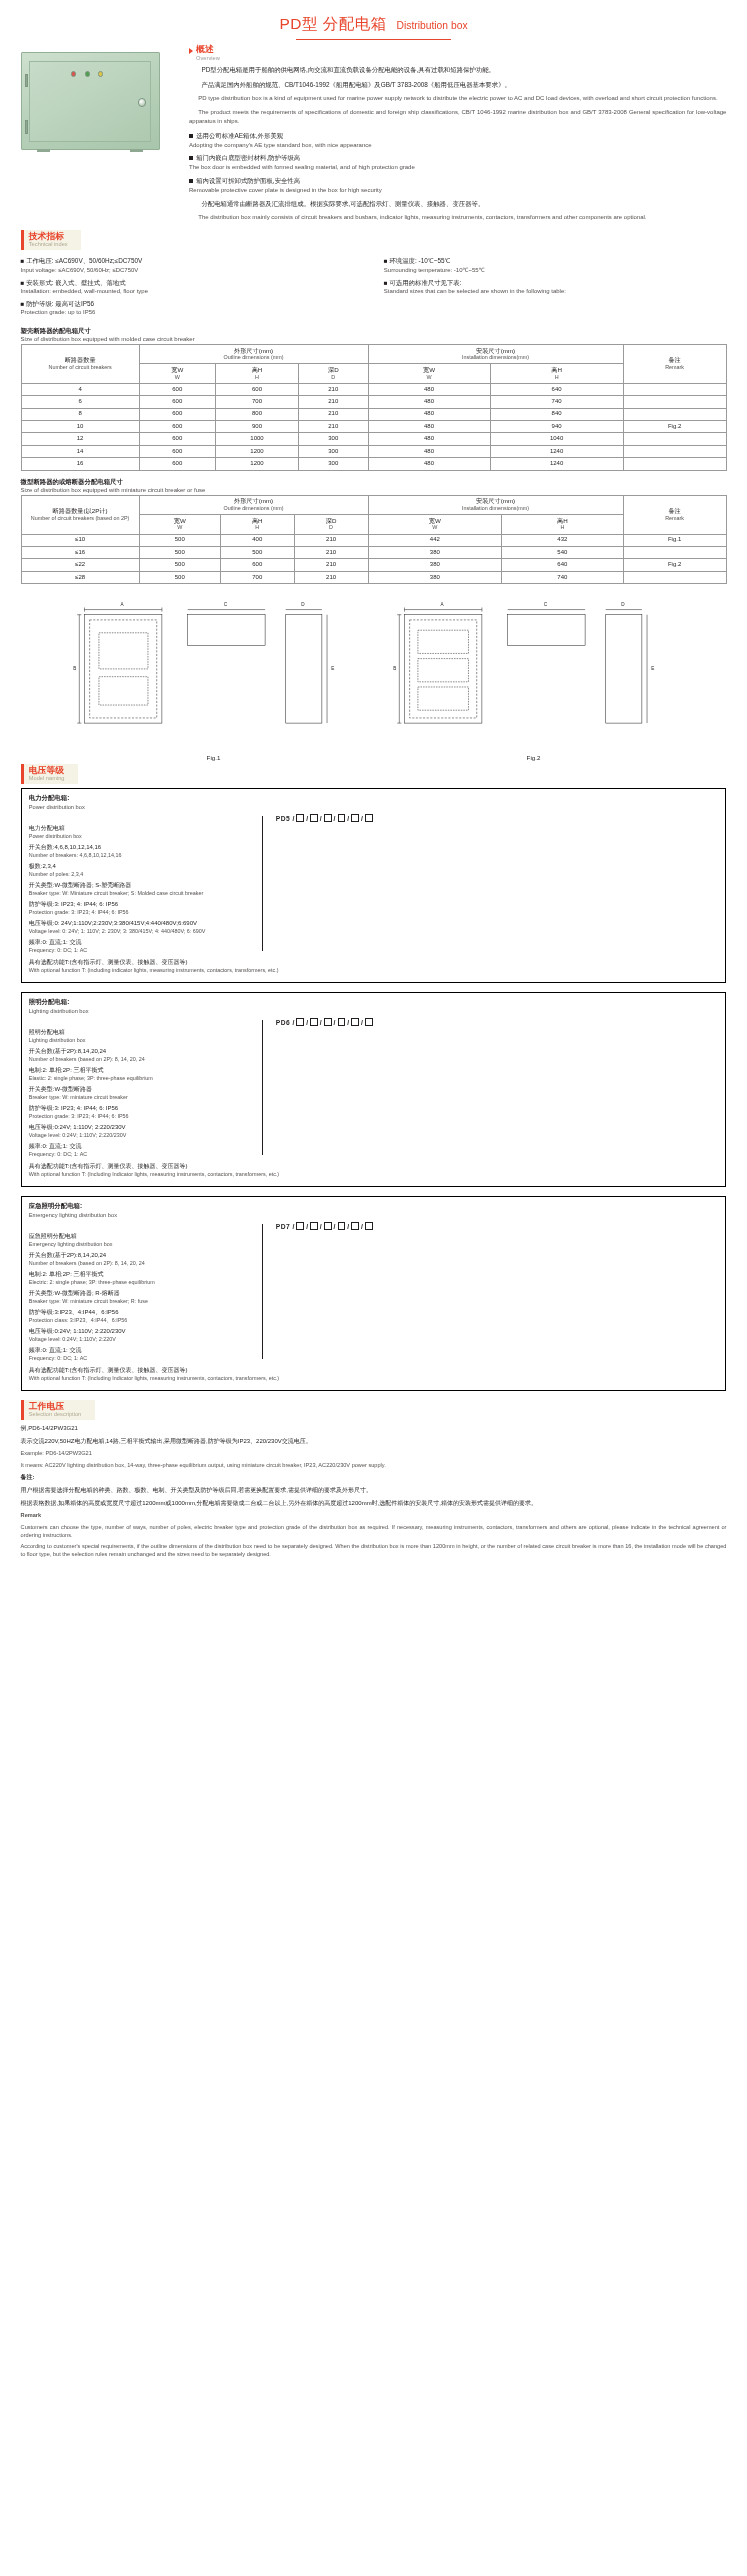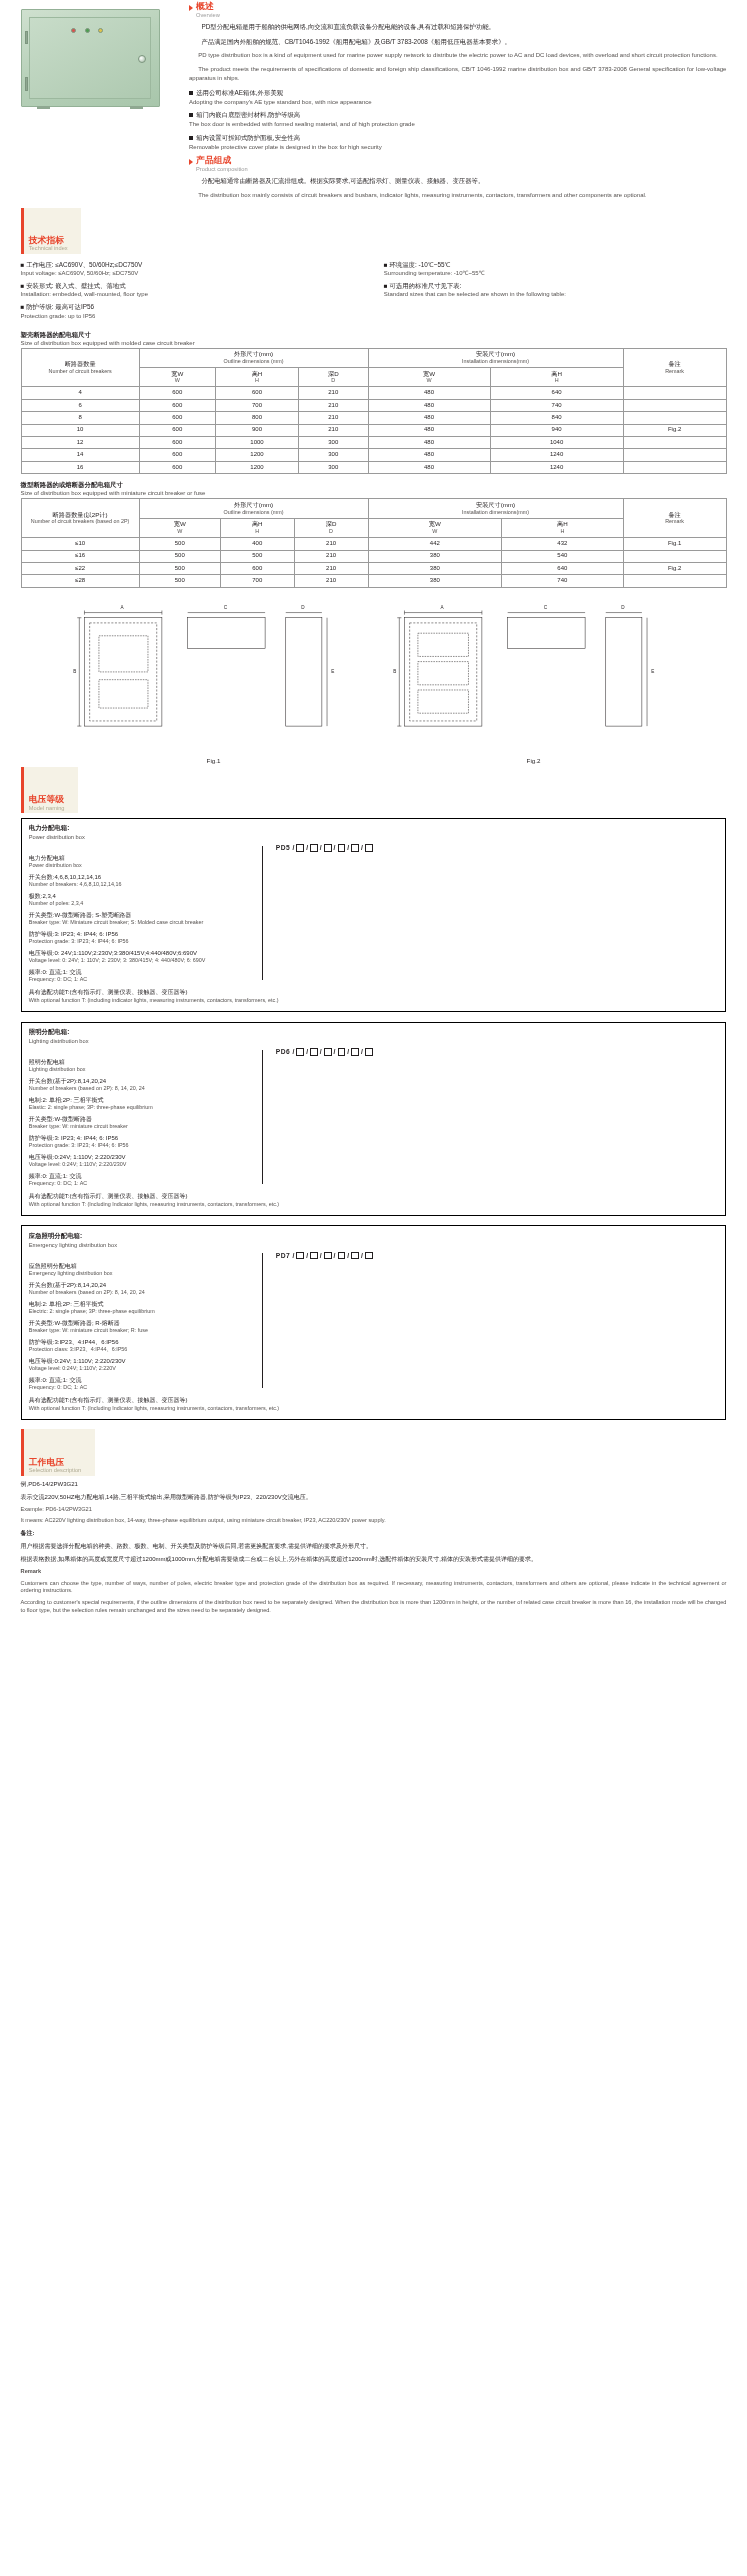--- a/index.html
+++ b/index.html
@@ -67,21 +67,20 @@
     background: #f5f2e6;
     border-left: 3.6px solid #e8452c;
     padding: 2.1px 13.4px 2.1px 5.2px;
     margin-bottom: 4.1px;
   }
   .sec-head-box .cn {
     color: #e8452c;
     font-size: 8.8px;
     font-weight: bold;
     line-height: 9.3px;
-    margin-top: 26px;
   }
   .sec-head-box .en {
     color: #b0ab94;
     font-size: 5.7px;
     line-height: 6.7px;
   }
 
   
   .top-wrap {
     display: flex;
@@ -279,20 +278,26 @@
     text-align: justify;
   }
   .sel-p.en { color: #55514f; font-size: 5.6px; line-height: 7.7px; }
   .sel-b { font-weight: bold; }
 </style>
 </head>
 <body>
 
 <div class="page">
 
+  <div class="doc-title">
+    <span class="cn">PD型  分配电箱</span>
+    <span class="sep"></span>
+    <span class="en">Distribution box</span>
+    <div class="title-rule"></div>
+  </div>
 
   <div class="top-wrap">
     <div class="img-col">
       <div class="box-photo">
         <div class="hinge h1"></div>
         <div class="hinge h2"></div>
         <div class="door"></div>
         <div class="lamp l1"></div>
         <div class="lamp l2"></div>
         <div class="lamp l3"></div>
@@ -323,27 +328,20 @@
       </div>
       <div class="feature-line">
         <div class="cn"><span class="sq"></span><span>箱门内嵌白底型密封材料,防护等级高</span></div>
         <div class="en">The box door is embedded with formed sealing material, and of high protection grade</div>
       </div>
       <div class="feature-line">
         <div class="cn"><span class="sq"></span><span>箱内设置可拆卸式防护面板,安全性高</span></div>
         <div class="en">Removable protective cover plate is designed in the box for high security</div>
       </div>
 
-      <div class="sec-head" style="margin-top:5.2px;">
-        <div class="tri"></div>
-        <div class="txt">
-          <div class="cn">产品组成</div>
-          <div class="en">Product   composition</div>
-        </div>
-      </div>
       <p class="para-cn indent">分配电箱通常由断路器及汇流排组成。根据实际要求,可选配指示灯、测量仪表、接触器、变压器等。</p>
       <p class="para-en indent-en">The  distribution  box  mainly  consists  of  circuit  breakers  and  busbars,  indicator  lights, measuring instruments, contactors, transformers and other components are optional.</p>
     </div>
   </div>
 
   <div class="tech-wrap">
     <div class="sec-head-box">
       <div>
         <div class="cn">技术指标</div>
         <div class="en">Technical index</div>

